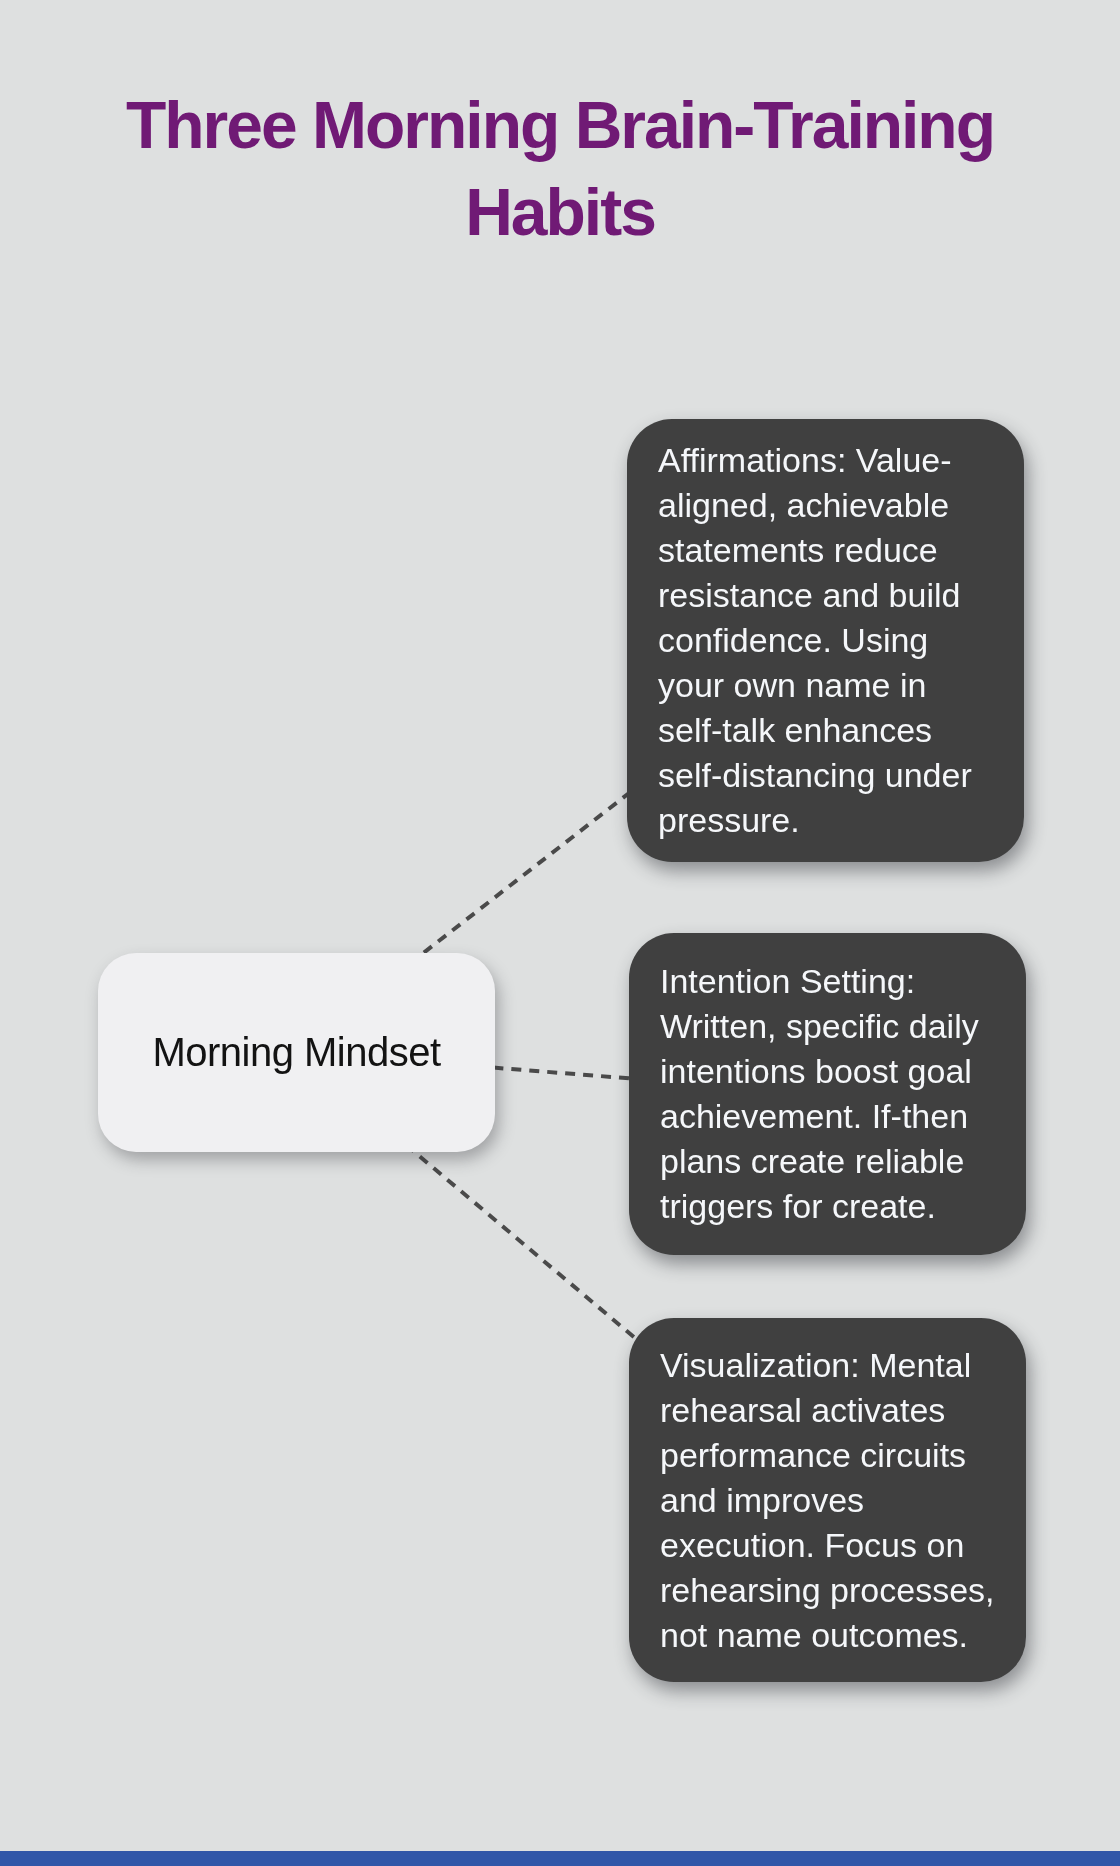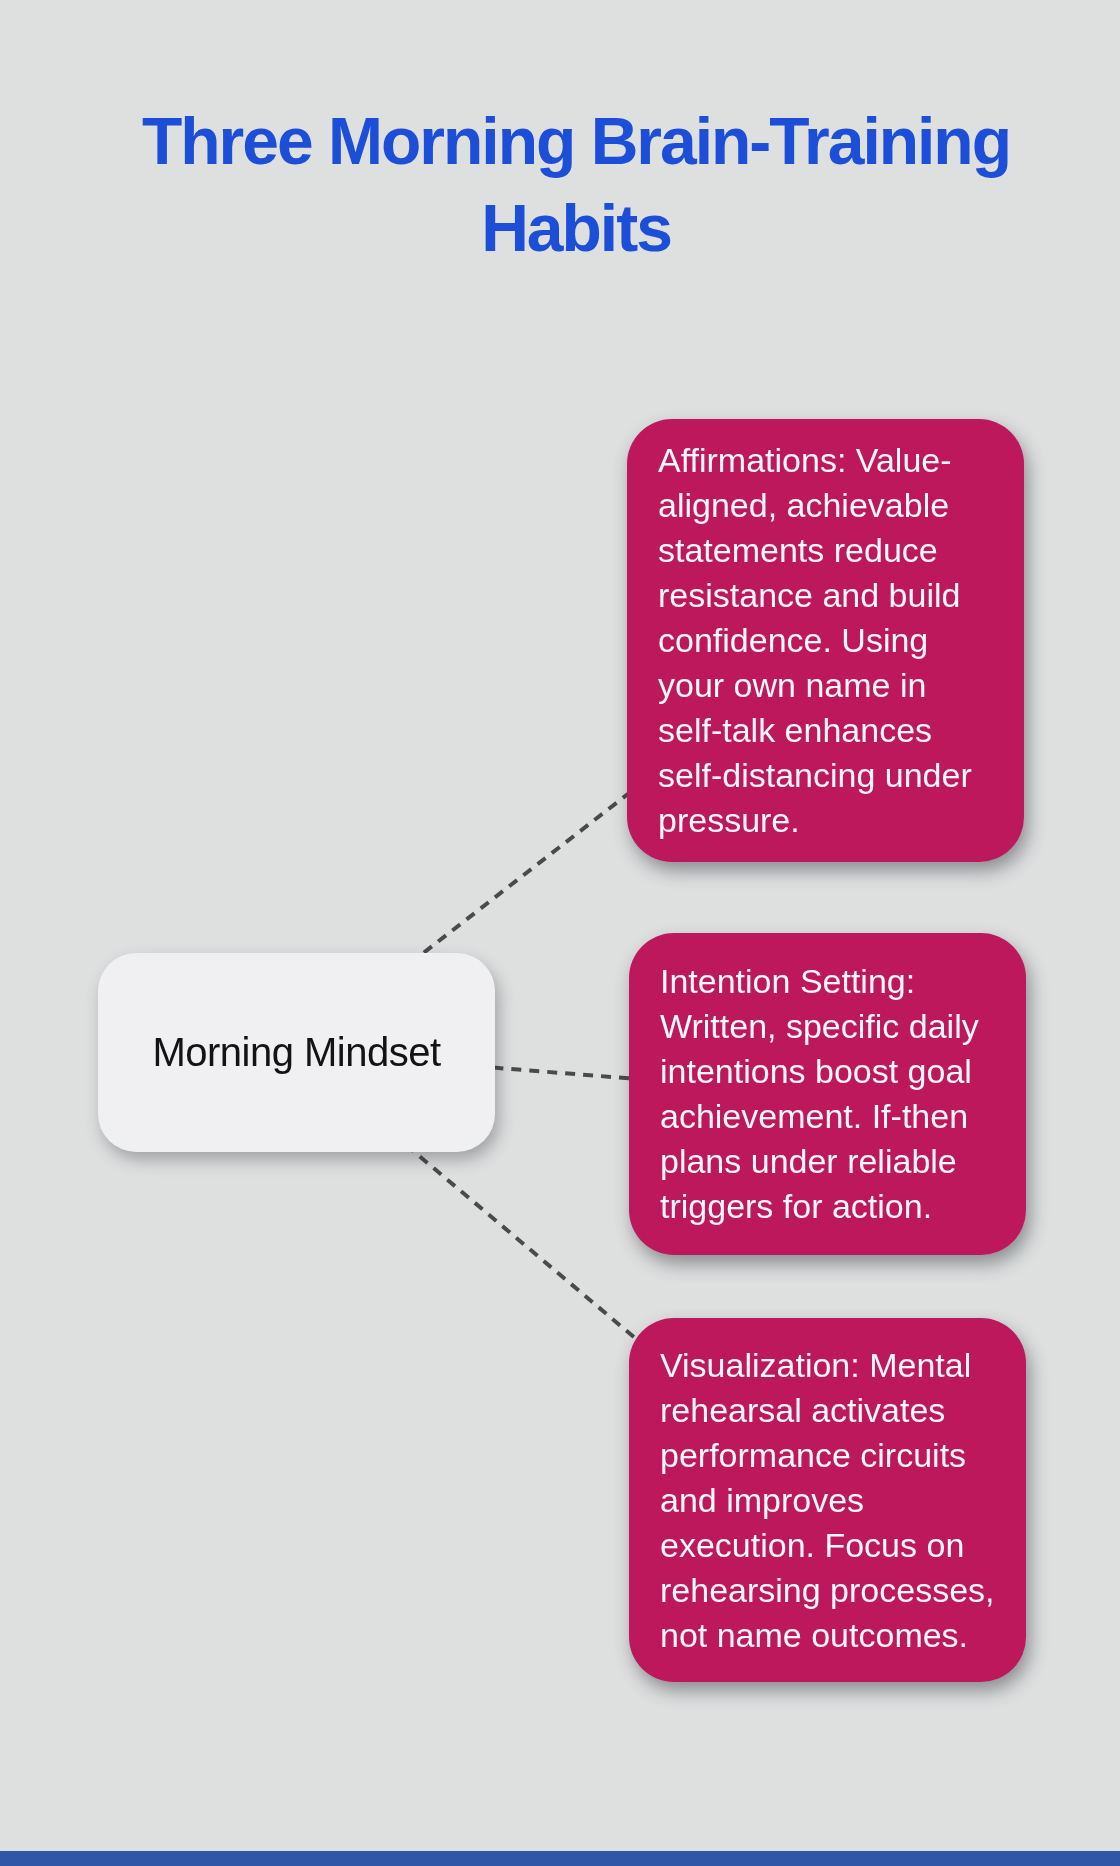--- a/index.html
+++ b/index.html
@@ -19,22 +19,22 @@
   .title {
     position: absolute;
     left: 30px;
     top: 82px;
     width: 1060px;
     text-align: center;
     font-size: 66px;
     line-height: 1.32;
     font-weight: 700;
     letter-spacing: -2px;
-    color: #1d4ed8;
-    margin: 16px;
+    color: #701a75;
+    margin: 0;
   }
   .connector-layer {
     position: absolute;
     left: 0;
     top: 0;
     width: 1120px;
     height: 1866px;
     z-index: 1;
   }
   .node {
@@ -56,21 +56,21 @@
   }
   .root-node .label {
     font-size: 40px;
     font-weight: 400;
     letter-spacing: -0.5px;
     color: #131313;
     text-align: center;
   }
   .branch-node {
     width: 397px;
-    background: #be185d;
+    background: #404040;
     border-radius: 45px;
     box-shadow: 4px 9px 18px rgba(40,42,48,0.45);
     padding: 10px 26px 10px 31px;
   }
   .branch-node .label {
     font-size: 34px;
     line-height: 45px;
     color: #f5f7fa;
     font-weight: 400;
   }
@@ -102,21 +102,21 @@
 
   <div class="node root-node">
     <span class="label">Morning Mindset</span>
   </div>
 
   <div class="node branch-node branch-1">
     <span class="label">Affirmations: Value-aligned, achievable statements reduce resistance and build confidence. Using your own name in self-talk enhances self-distancing under pressure.</span>
   </div>
 
   <div class="node branch-node branch-2">
-    <span class="label">Intention Setting: Written, specific daily intentions boost goal achievement. If-then plans under reliable triggers for action.</span>
+    <span class="label">Intention Setting: Written, specific daily intentions boost goal achievement. If-then plans create reliable triggers for create.</span>
   </div>
 
   <div class="node branch-node branch-3">
     <span class="label">Visualization: Mental rehearsal activates performance circuits and improves execution. Focus on rehearsing processes, not name outcomes.</span>
   </div>
 
   <div class="footer-bar"></div>
 
 </div>
 

